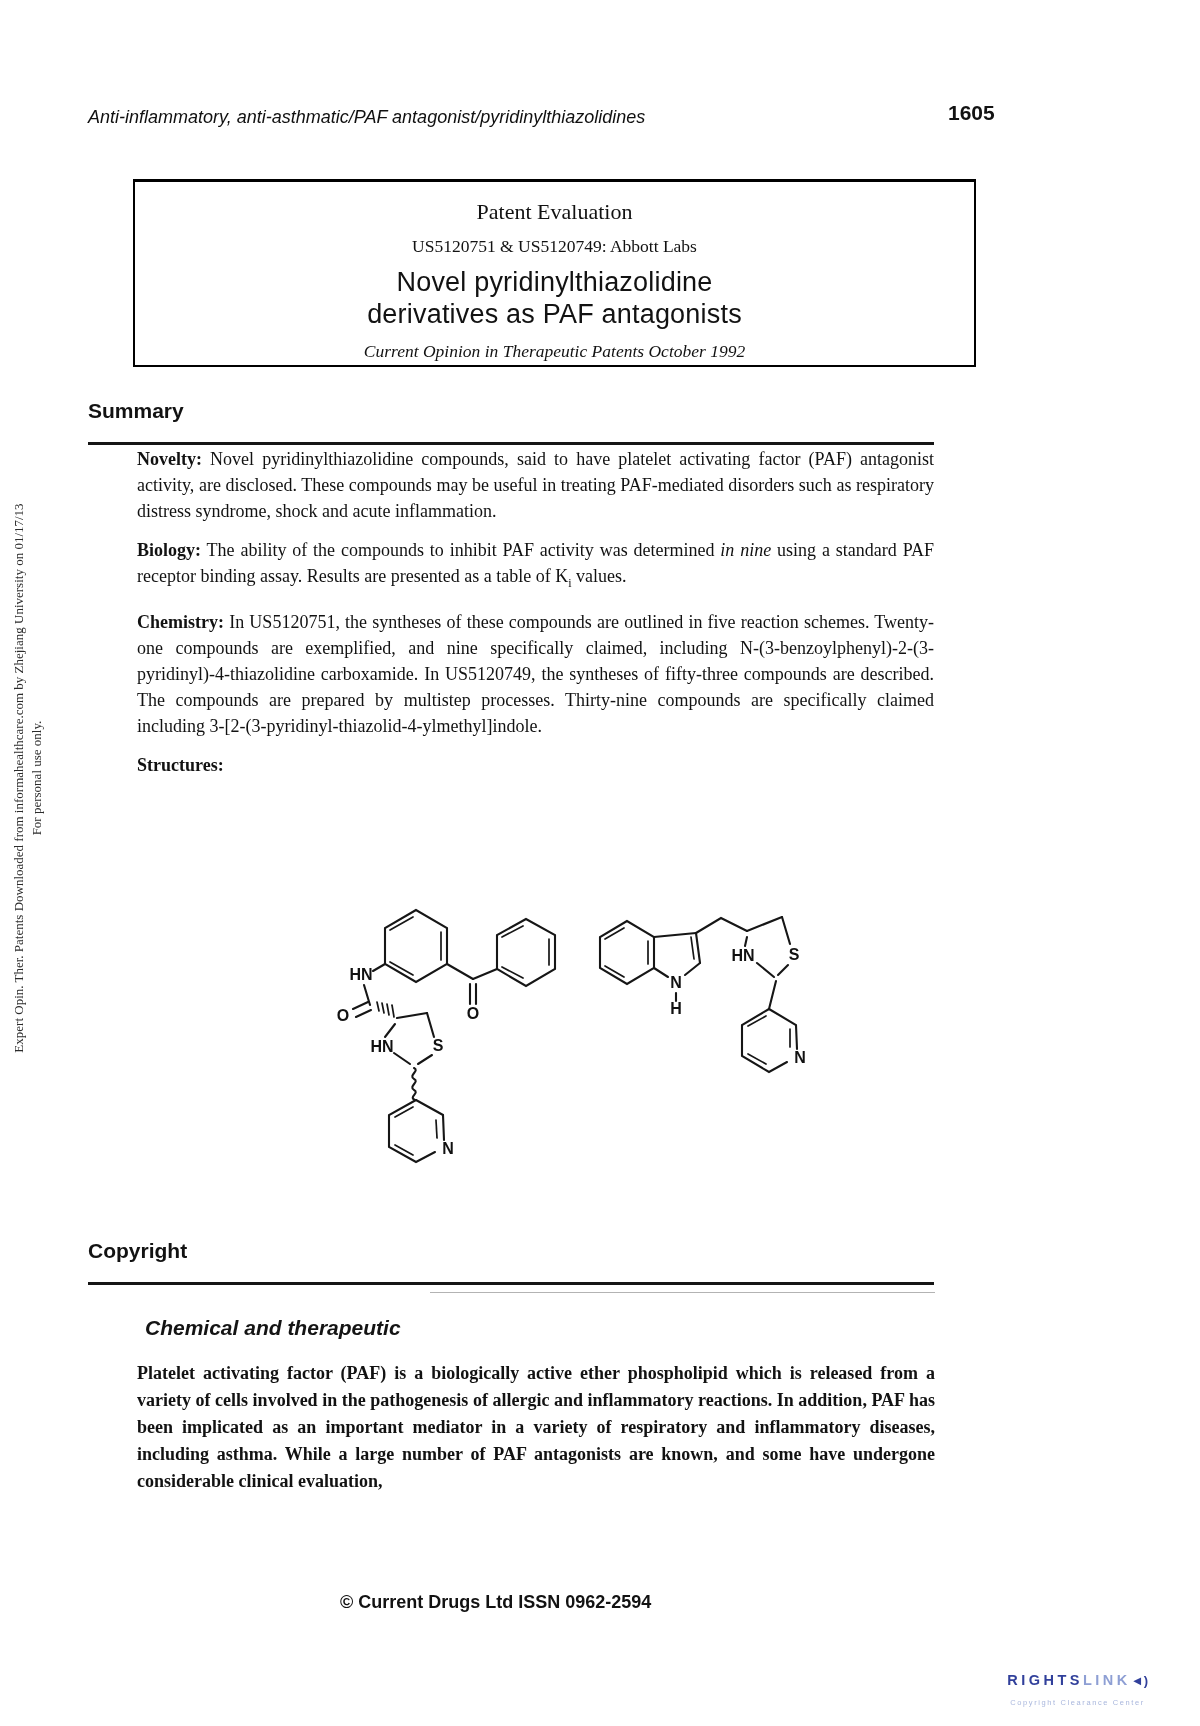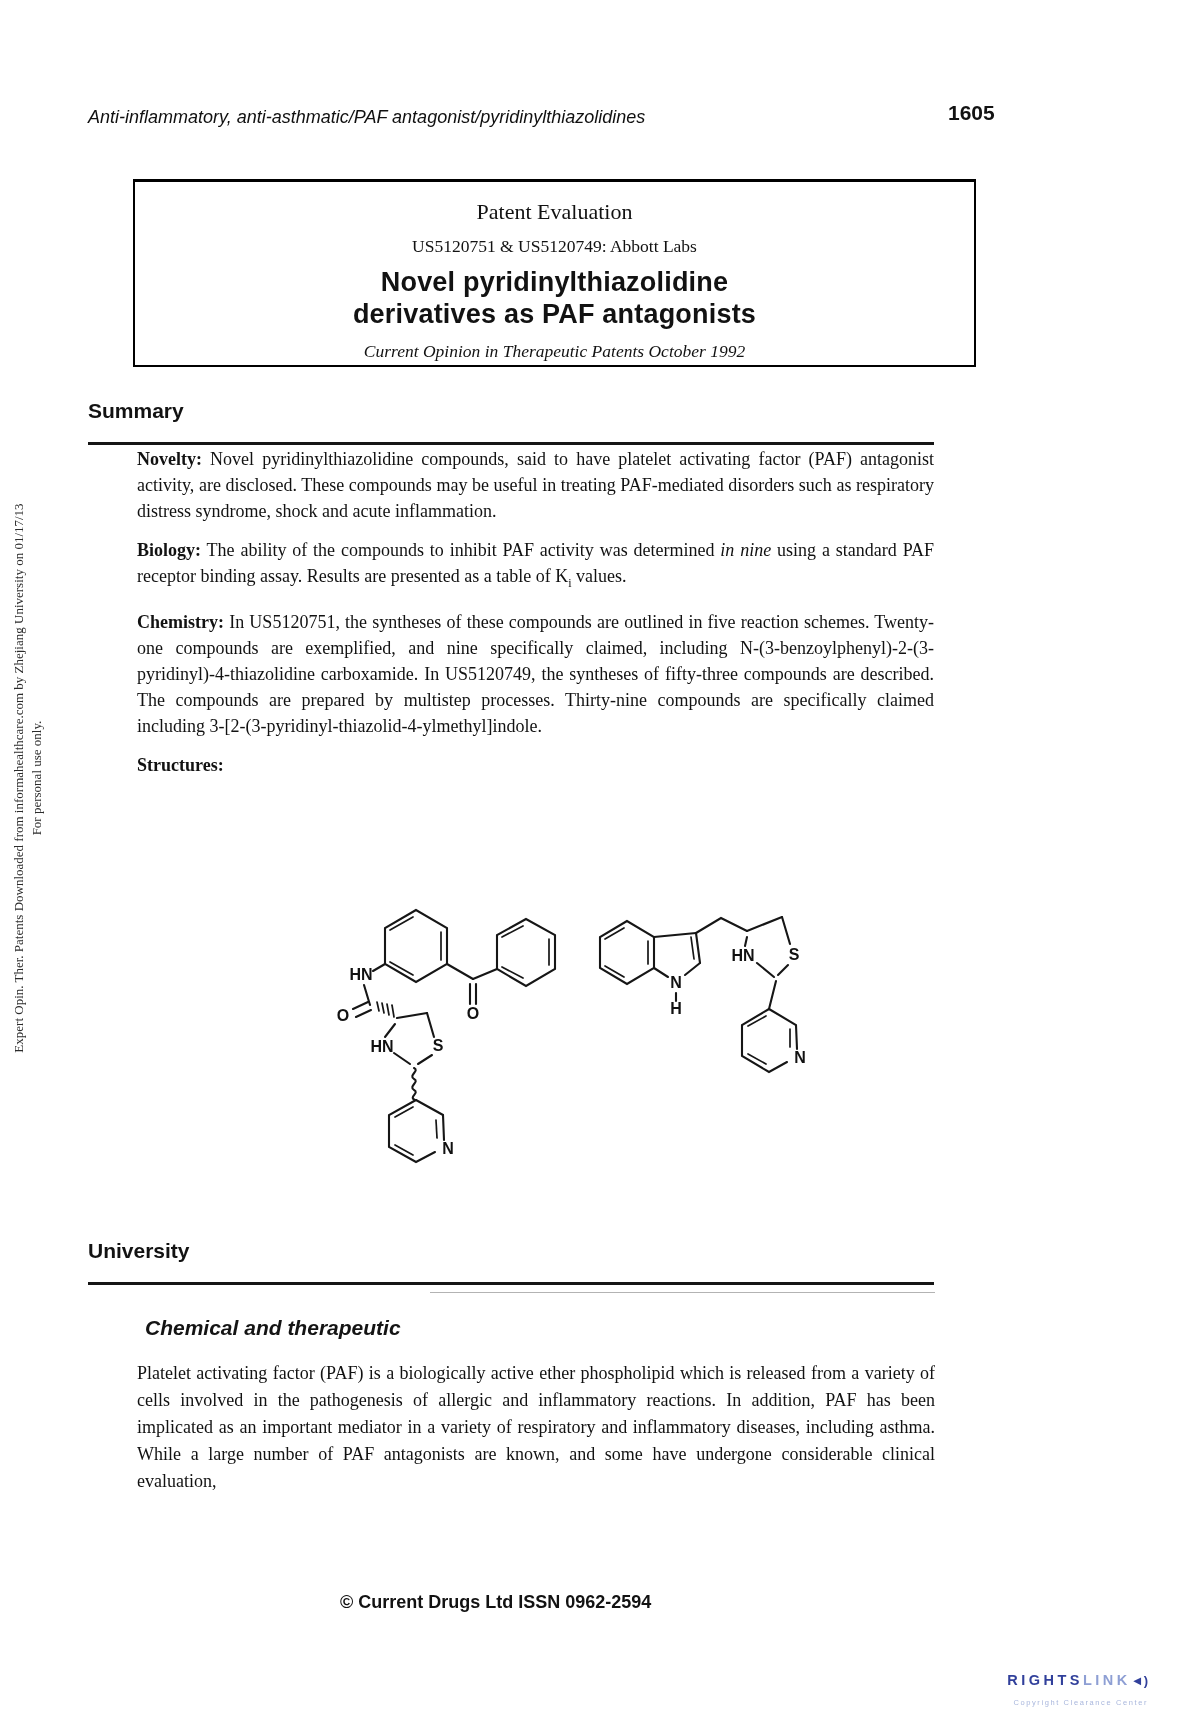--- a/index.html
+++ b/index.html
@@ -16,21 +16,21 @@
   .running-head { position:absolute; left:88px; top:107px; font-family:"Liberation Sans", sans-serif;
                   font-style:italic; font-size:18px; color:#101010; }
   .page-number { position:absolute; left:948px; top:101px; font-family:"Liberation Sans", sans-serif;
                  font-weight:bold; font-size:21px; }
 
   
   .title-box { position:absolute; left:133px; top:179px; width:843px; height:188px;
                border:2.5px solid #000; border-top-width:3.5px; text-align:center; }
   .tb-kicker { margin-top:17px; font-size:22px; font-family:"Liberation Serif", serif; }
   .tb-patents { margin-top:11px; font-size:17.5px; }
-  .tb-title { margin-top:9px; font-family:"Liberation Sans", sans-serif; font-weight:bold;
+  .tb-title { margin-top:9px; font-family:"Liberation Sans", sans-serif; font-weight:normal;
               font-size:27px; line-height:32px; letter-spacing:.2px; }
   .tb-source { margin-top:11px; font-style:italic; font-size:17.5px; }
 
   
   .section-head { position:absolute; left:88px; width:846px; font-family:"Liberation Sans", sans-serif;
                   font-weight:bold; font-size:21px; padding-bottom:19px; border-bottom:3px solid #151515; }
   .ghost-line { position:absolute; left:430px; top:1292px; width:505px; border-top:1.5px solid #8a8a8a; opacity:.65; }
 
   
   .body-block { position:absolute; left:137px; width:797px; font-size:18px; line-height:26px;
@@ -43,28 +43,28 @@
 
   
   .structures-svg { position:absolute; left:283px; top:813px; }
   .bond { stroke:#161616; stroke-width:2.1; fill:none; stroke-linecap:round; }
   .inner { stroke:#161616; stroke-width:1.7; fill:none; stroke-linecap:round; }
   .atom { font-family:"Liberation Sans", sans-serif; font-weight:bold; font-size:16px; fill:#111;
           text-anchor:middle; }
 
   .subhead { position:absolute; left:145px; top:1316px; font-family:"Liberation Sans", sans-serif;
              font-style:italic; font-weight:bold; font-size:21px; color:#141414; }
-  .eval-para { position:absolute; left:137px; top:1360px; width:798px; font-weight:normal;
+  .eval-para { position:absolute; left:137px; top:1360px; width:798px; font-weight:bold;
                font-size:18px; line-height:27px; text-align:justify; }
 
   .footer { position:absolute; left:340px; top:1592px; font-family:"Liberation Sans", sans-serif;
             font-weight:bold; font-size:18px; }
 
   
-  .rightslink { position:absolute; right:52px; top:1672px; text-align:right; cursor:pointer;
+  .rightslink { position:absolute; right:52px; top:1672px; text-align:center; cursor:pointer;
                 font-family:"Liberation Sans", sans-serif; }
   .rl-row { white-space:nowrap; font-weight:bold; font-size:14.5px; }
   .rl-dark { color:#31409b; letter-spacing:3.5px; }
   .rl-light { color:#8e9fd4; letter-spacing:3.5px; }
   .rl-mark { color:#31409b; letter-spacing:0; font-size:13px; }
   .rl-tagline { margin-top:10px; font-size:7.5px; color:#a9b7dd; letter-spacing:1.6px; }
 </style>
 </head>
 <body>
 
@@ -178,21 +178,21 @@
 
       <path class="bond" d="M486,196 L459,212 L459,243 L486,259 L504,249"></path>
       <path class="bond" d="M514,236 L513,212 L486,196"></path>
       <text class="atom" x="517" y="250">N</text>
       <path class="inner" d="M483,203 L465,213"></path>
       <path class="inner" d="M465,241 L483,251"></path>
       <path class="inner" d="M507,234 L507,216"></path>
     </g>
   </svg>
 
-  <div class="section-head" style="top:1239px;">University</div>
+  <div class="section-head" style="top:1239px;">Copyright</div>
   <div class="ghost-line"></div>
 
   <div class="subhead">Chemical and therapeutic</div>
 
   <div class="eval-para">Platelet activating factor (PAF) is a biologically active ether phospholipid which is released from a variety of cells involved in the pathogenesis of allergic and inflammatory reactions. In addition, PAF has been implicated as an important mediator in a variety of respiratory and inflammatory diseases, including asthma. While a large number of PAF antagonists are known, and some have undergone considerable clinical evaluation,</div>
 
   <div class="footer">© Current Drugs Ltd ISSN 0962-2594</div>
 
   <div class="rightslink">
     <div class="rl-row">

